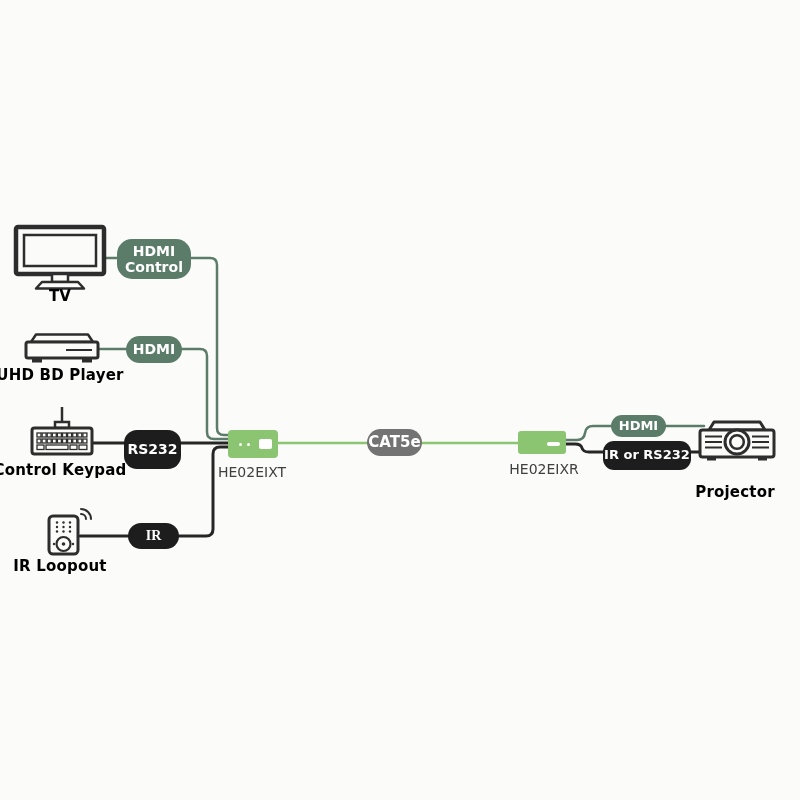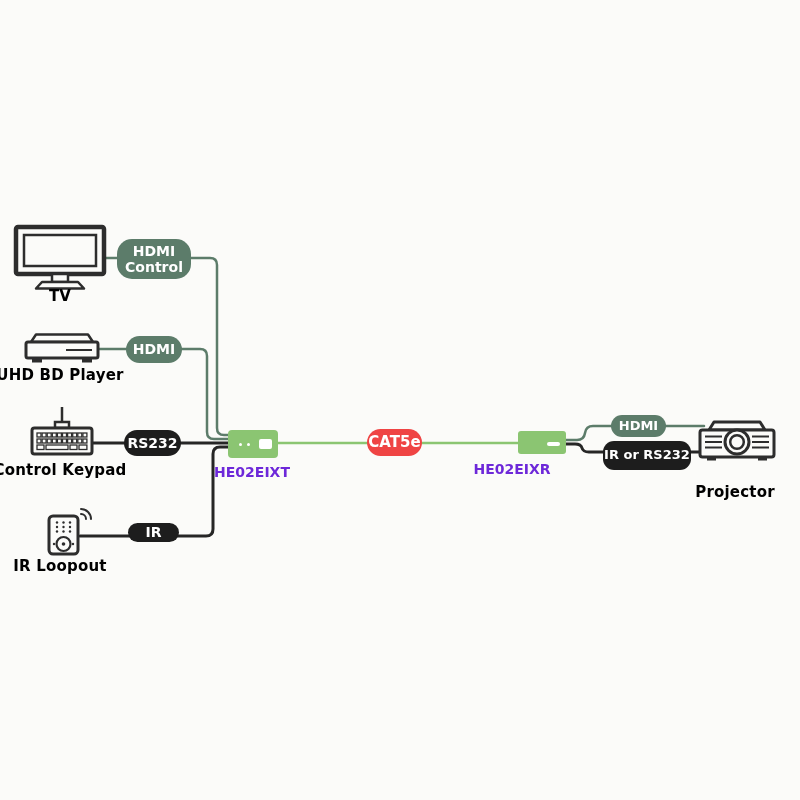--- a/index.html
+++ b/index.html
@@ -12,30 +12,30 @@
   .stage{position:absolute;left:0;top:0;width:800px;height:800px;}
   .lines-svg{position:absolute;left:0;top:0;pointer-events:none;}
   .icon{position:absolute;}
   .dev-label{
     position:absolute;transform:translateX(-50%);
     white-space:nowrap;font-weight:700;color:#000000;
     font-size:15px;letter-spacing:.2px;
   }
   .box-label{
     position:absolute;transform:translateX(-50%);
-    white-space:nowrap;font-weight:700;color:#6d28d9;font-size:14px;
+    white-space:nowrap;font-weight:400;color:#404040;font-size:14px;
   }
   .badge{
     position:absolute;display:flex;align-items:center;justify-content:center;
     color:#FFFFFF;font-weight:700;text-align:center;line-height:1.15;
     box-sizing:border-box;
   }
   .badge.sage{background:#5C7C6A;}
   .badge.black{background:#1D1D1D;}
-  .badge.green{background:#ef4444;}
+  .badge.green{background:#737373;}
   .extender-box{
     position:absolute;background:#8BC572;border-radius:4px;
   }
   .extender-box .dot{
     position:absolute;width:3px;height:3px;border-radius:50%;background:#FFFFFF;
   }
   .extender-box .port{
     position:absolute;background:#FFFFFF;border-radius:2px;
   }
 </style>
@@ -131,36 +131,36 @@
   </svg>
   <div class="dev-label" style="left:60px;top:557px;">IR Loopout</div>
 
   <div class="badge sage" style="left:117px;top:239px;width:74px;height:40px;border-radius:15px;font-size:14px;">
     <div>
       <span>HDMI</span><br>
       <span>Control</span>
     </div>
   </div>
   <div class="badge sage" style="left:126px;top:336px;width:56px;height:27px;border-radius:13.5px;font-size:14px;">HDMI</div>
-  <div class="badge black" style="left:124px;top:430px;width:57px;height:26px;border-radius:13px;font-size:14px;">RS232</div>
-  <div class="badge black" style="left:128px;top:523px;width:51px;height:19px;border-radius:13px;font-size:14px;">IR</div>
+  <div class="badge black" style="left:124px;top:430px;width:57px;height:39px;border-radius:13px;font-size:14px;">RS232</div>
+  <div class="badge black" style="left:128px;top:523px;width:51px;height:26px;border-radius:13px;font-size:14px;font-family:Liberation Serif, serif;">IR</div>
 
   <div class="extender-box" style="left:228px;top:430px;width:50px;height:28px;">
     <span class="dot" style="left:11px;top:13px;"></span>
     <span class="dot" style="left:19px;top:13px;"></span>
     <span class="port" style="right:6px;top:9px;width:13px;height:10px;"></span>
   </div>
   <div class="box-label" style="left:252px;top:464px;">HE02EIXT</div>
 
   <div class="badge green" style="left:367px;top:429px;width:55px;height:27px;border-radius:13.5px;font-size:15px;">CAT5e</div>
 
   <div class="extender-box" style="left:518px;top:431px;width:48px;height:23px;border-radius:3px;">
     <span class="port" style="right:6px;top:11px;width:13px;height:4px;"></span>
   </div>
-  <div class="box-label" style="left:512px;top:461px;">HE02EIXR</div>
+  <div class="box-label" style="left:544px;top:461px;">HE02EIXR</div>
 
   <div class="badge sage" style="left:611px;top:415px;width:55px;height:22px;border-radius:11px;font-size:13px;">HDMI</div>
   <div class="badge black" style="left:603px;top:441px;width:88px;height:29px;border-radius:11px;font-size:13px;">IR or RS232</div>
 
   <svg class="icon" style="left:698px;top:418px;" width="78" height="46" viewBox="0 0 78 46">
     <polygon points="11,12 16,4 62,4 67,12" fill="#FBFBF9" stroke="#2D2D2D" stroke-width="3" stroke-linejoin="round"></polygon>
     <rect x="2" y="12" width="74" height="27" rx="2.5" fill="#FBFBF9" stroke="#2D2D2D" stroke-width="3"></rect>
     <g stroke="#2D2D2D" stroke-width="2">
       <line x1="7" y1="18.5" x2="24" y2="18.5"></line>
         <line x1="7" y1="24" x2="24" y2="24"></line>

